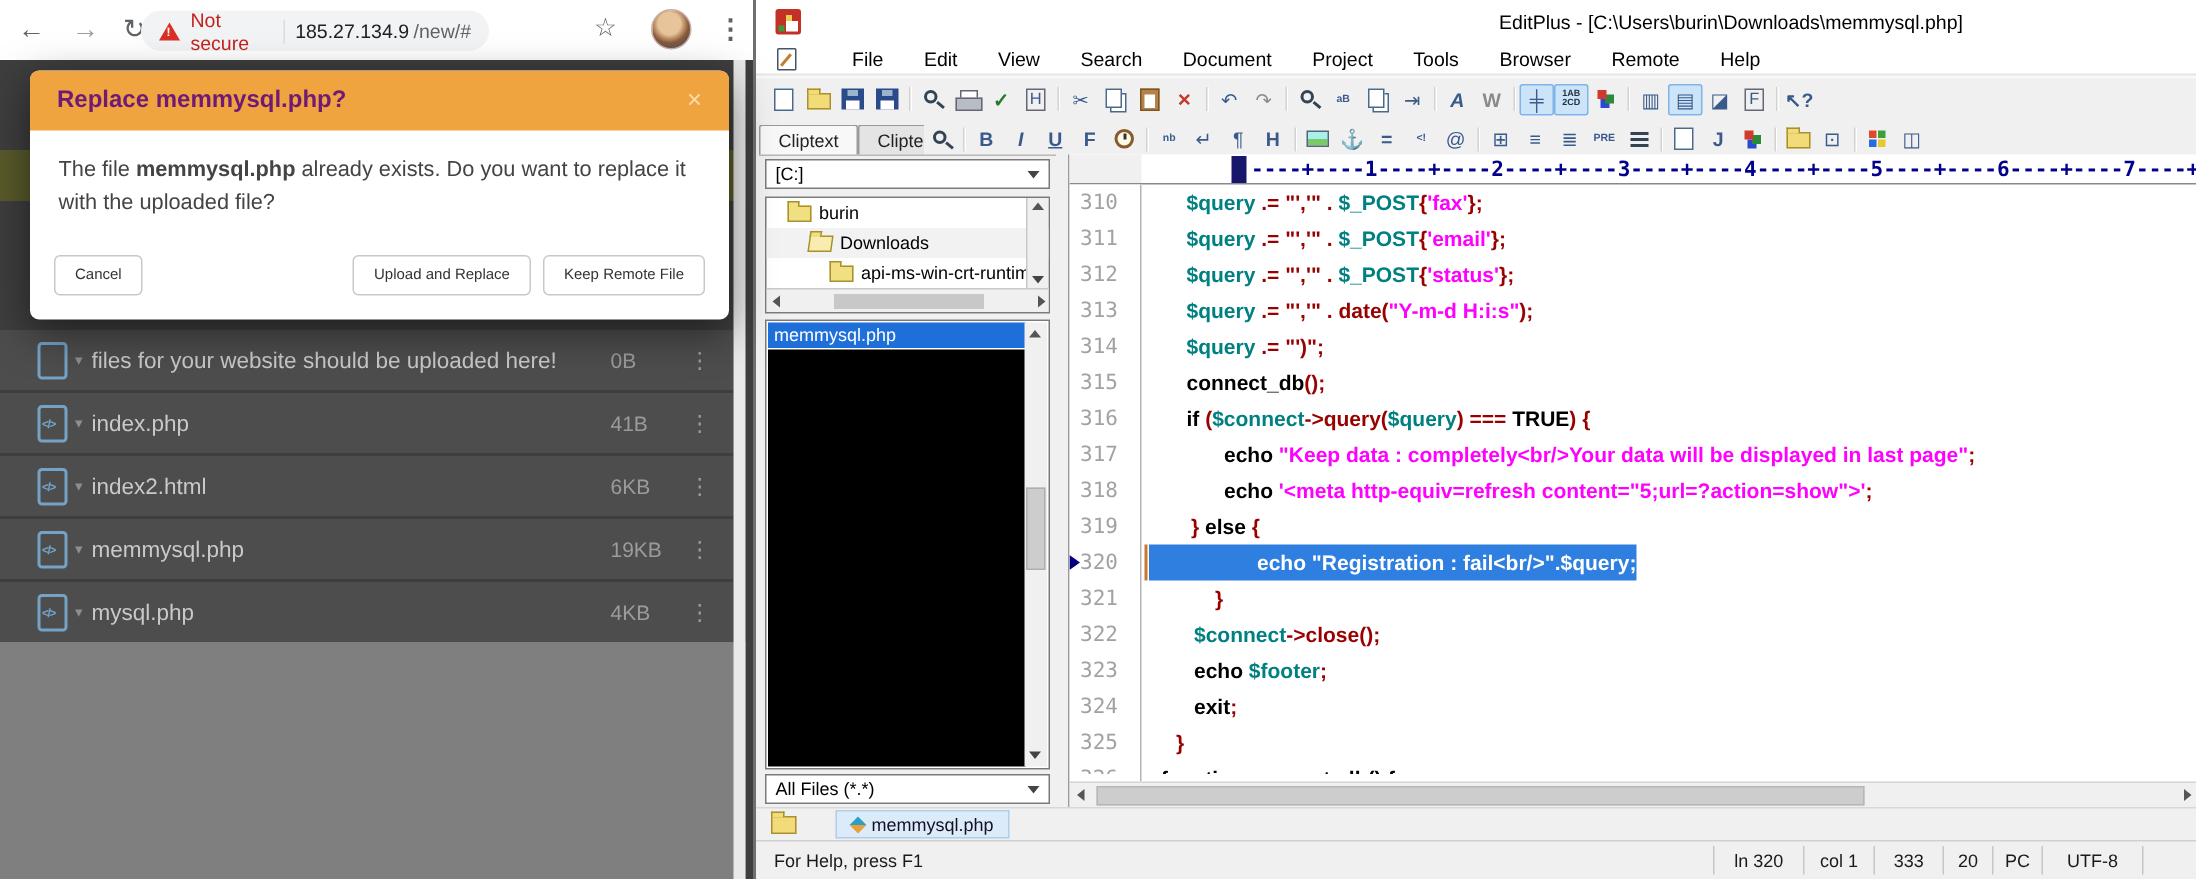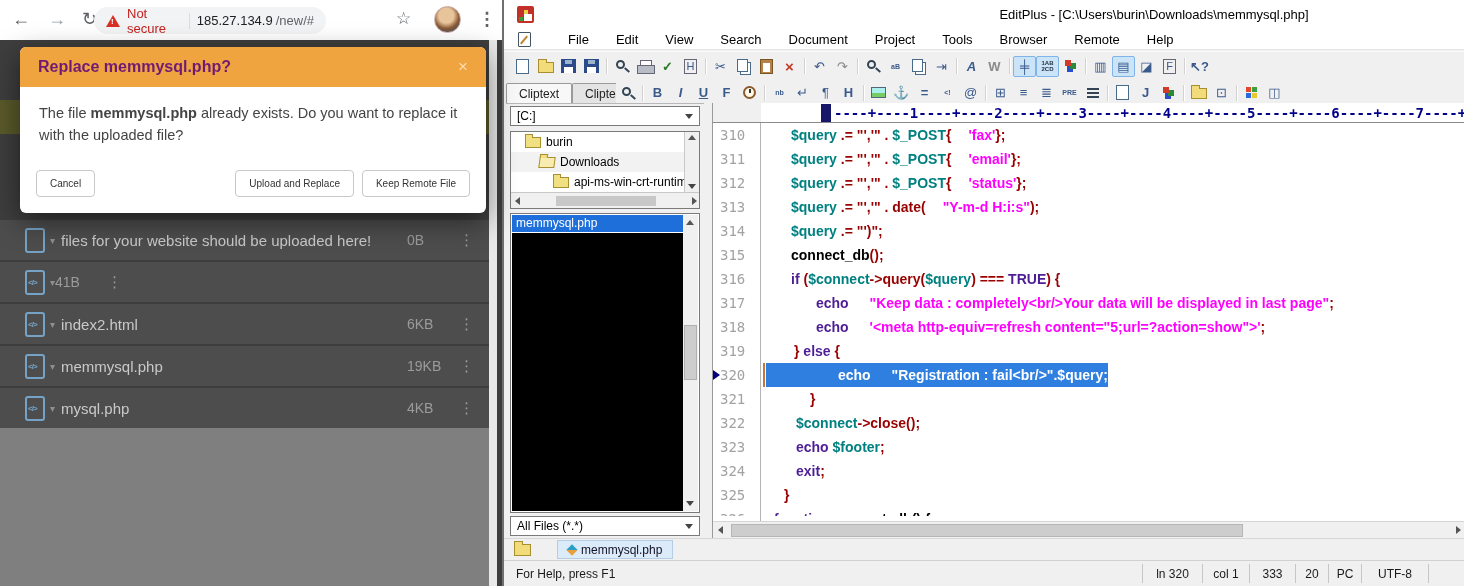--- a/index.html
+++ b/index.html
@@ -147,21 +147,21 @@
   #gutter{position:absolute;left:0;top:20px;width:48px;bottom:17px;background:#fff;border-right:1px solid #b4b4b4;}
   .lnum{position:absolute;left:7px;height:24px;line-height:24px;font-family:"DejaVu Sans Mono",monospace;font-size:14px;color:#a2a2a2;}
   #lmark{position:absolute;left:0;width:0;height:0;border-top:5px solid transparent;border-bottom:5px solid transparent;border-left:7px solid #000080;}
   #codelines{position:absolute;left:53px;top:20px;right:0;bottom:17px;overflow:hidden;cursor:text;}
   .cl{height:24px;line-height:24px;white-space:pre;font-family:"DejaVu Sans Mono",monospace;font-size:14px;font-weight:bold;}
   .cl.partial{height:9px;overflow:hidden;}
   .clt{display:inline-block;}
   .cl.sel .clt{background:#2e7fe0;color:#fff;}
   .cl.sel .clt span{color:#fff;}
   #selcaret{position:absolute;left:50px;width:2px;height:24px;background:#c87830;}
-  .tk-var{color:#008080;}.tk-kw{color:#4c1d95;}.tk-op{color:#990000;}.tk-str{color:#ff00ff;margin-left:17px;}.tk-fn{color:#000;}
+  .tk-var{color:#008080;}.tk-kw{color:#000000;}.tk-op{color:#990000;}.tk-str{color:#ff00ff;}.tk-fn{color:#000;}
   #hscroll{position:absolute;left:0;bottom:0;width:100%;height:17px;background:#f0f0f0;border-top:1px solid #d5d5d5;}
   #hthumb{position:absolute;left:18px;top:2px;width:512px;height:13px;background:#cdcdcd;border:1px solid #b6b6b6;}
   .harrow{position:absolute;top:4px;cursor:pointer;}
 </style>
 </head>
 <body>
 
 <div id="browser">
   <div id="page-dark"></div>
   <div id="olive-band"></div>
@@ -178,20 +178,21 @@
       <div class="filerow" style="top: 220px;">
         <span class="fi"></span>
         <span class="caret">▾</span>
         <span class="fname">files for your website should be uploaded here!</span>
         <span class="fsize">0B</span>
         <span class="kebab">⋮</span>
       </div>
       <div class="filerow" style="top: 262px;">
         <span class="fi code"></span>
         <span class="caret">▾</span>
+        <span class="fname">index.php</span>
         <span class="fsize">41B</span>
         <span class="kebab">⋮</span>
       </div>
       <div class="filerow" style="top: 304px;">
         <span class="fi code"></span>
         <span class="caret">▾</span>
         <span class="fname">index2.html</span>
         <span class="fsize">6KB</span>
         <span class="kebab">⋮</span>
       </div>

